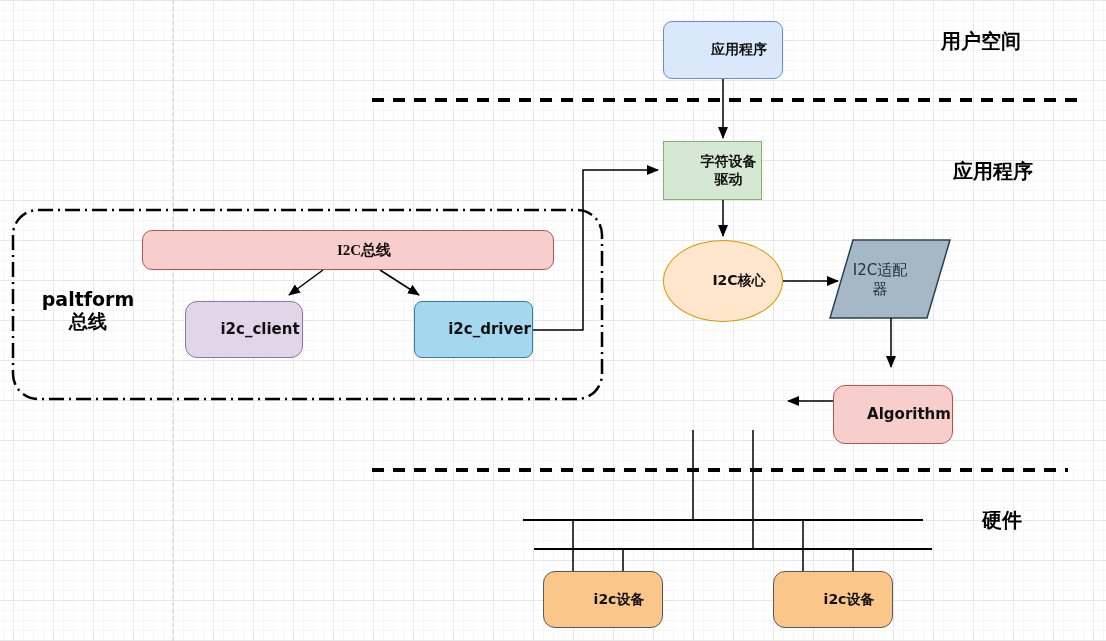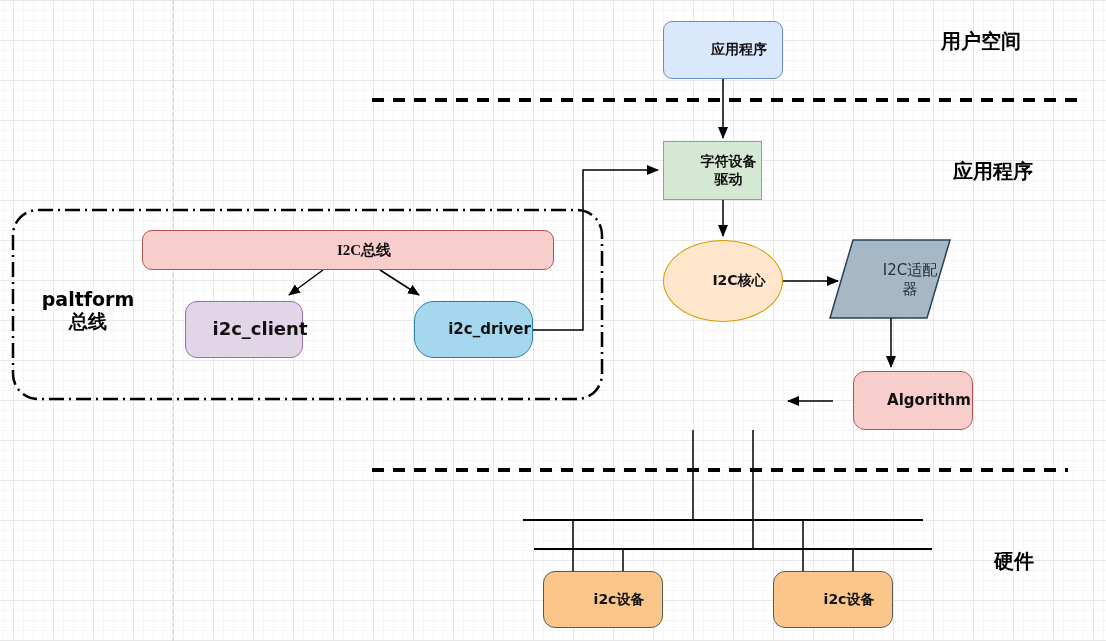--- a/index.html
+++ b/index.html
@@ -21,34 +21,34 @@
   }
   svg.wires{position:absolute;left:0;top:0;width:1106px;height:641px;}
   .node{
     position:absolute;display:flex;align-items:center;justify-content:center;
     box-sizing:border-box;text-align:center;
     font-size:14px;font-weight:bold;color:#111;line-height:1.25;padding-left:32px;
   }
   .app       {left:663px;top:21px;width:120px;height:58px;background:#dae8fc;border:1px solid #6c8ebf;border-radius:9px;}
   .chardev   {left:663px;top:141px;width:99px;height:59px;background:#d5e8d4;border:1px solid #82b366;}
   .core      {left:663px;top:240px;width:120px;height:82px;background:#ffe6cc;border:1.5px solid #d79b00;border-radius:50%;}
-  .adapterlbl{left:845px;top:267px;width:98px;height:26px;background:transparent;font-weight:normal;font-size:15px;color:#21333f;}
-  .algorithm {left:833px;top:371px;width:120px;height:59px;background:#f8cecc;border:1px solid #b85450;border-radius:12px;font-size:15px;margin-left:20px;}
+  .adapterlbl{left:815px;top:267px;width:98px;height:26px;background:transparent;font-weight:normal;font-size:15px;color:#21333f;}
+  .algorithm {left:833px;top:385px;width:120px;height:59px;background:#f8cecc;border:1px solid #b85450;border-radius:12px;font-size:15px;}
   .hwops     {left:663px;top:372px;width:120px;height:58px;background:#b1e1e1;border:1px solid #2f9e99;}
   .i2cbus    {left:142px;top:230px;width:412px;height:40px;background:#f8cecc;border:1px solid #b85450;border-radius:10px;font-size:15px;font-family:Liberation Serif, serif;}
-  .client    {left:185px;top:301px;width:118px;height:57px;background:#e1d5e7;border:1px solid #9673a6;border-radius:12px;font-size:18px;}
-  .driver    {left:414px;top:301px;width:119px;height:57px;background:#a5d8ee;border:1px solid #2e7fa5;border-radius:20px;font-size:15px;}
+  .client    {left:185px;top:301px;width:118px;height:57px;background:#e1d5e7;border:1px solid #9673a6;border-radius:12px;font-size:15px;}
+  .driver    {left:414px;top:301px;width:119px;height:57px;background:#a5d8ee;border:1px solid #2e7fa5;border-radius:8px;font-size:15px;}
   .devL      {left:543px;top:571px;width:120px;height:57px;background:#fbc689;border:1px solid #595959;border-radius:12px;}
   .devR      {left:773px;top:571px;width:120px;height:57px;background:#fbc689;border:1px solid #595959;border-radius:12px;}
   .region{
     position:absolute;font-size:20px;font-weight:bold;color:#000;white-space:nowrap;
   }
   .lbl-user  {left:941px;top:28px;}
   .lbl-kernel{left:953px;top:158px;}
-  .lbl-hw    {left:982px;top:548px;margin-left:12px;}
+  .lbl-hw    {left:982px;top:507px;}
   .platformlbl{
     position:absolute;left:28px;top:288px;width:120px;text-align:center;
     font-size:19px;font-weight:bold;color:#000;line-height:22px;
   }
   .watermark{
     position:absolute;left:941px;top:610px;width:165px;
     font-size:17px;color:#c9c9c9;white-space:nowrap;
   }
 </style>
 </head>

